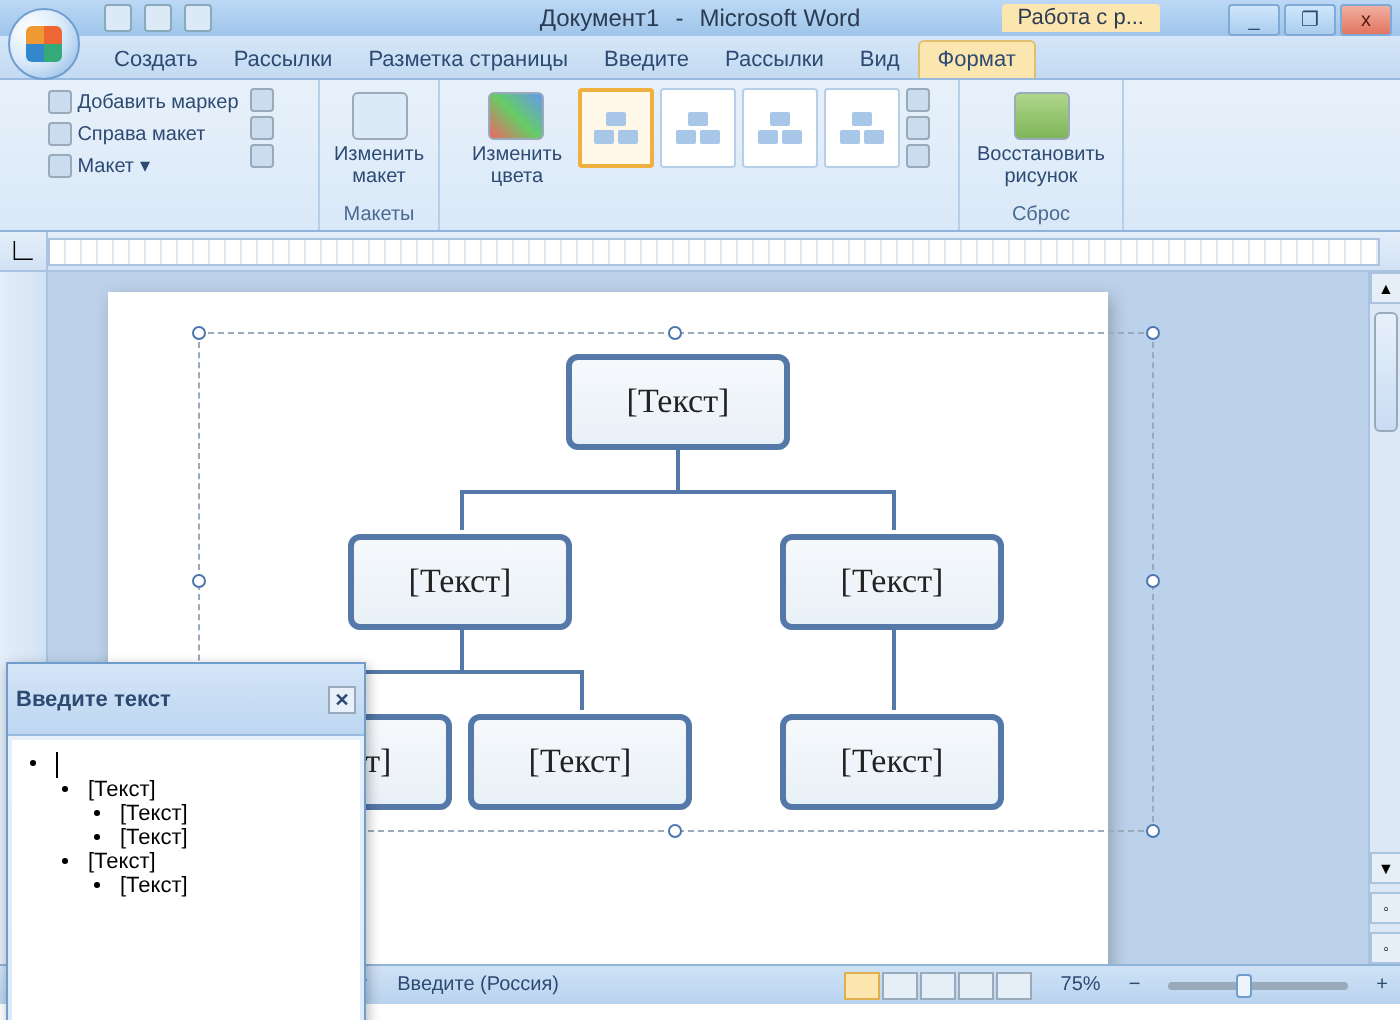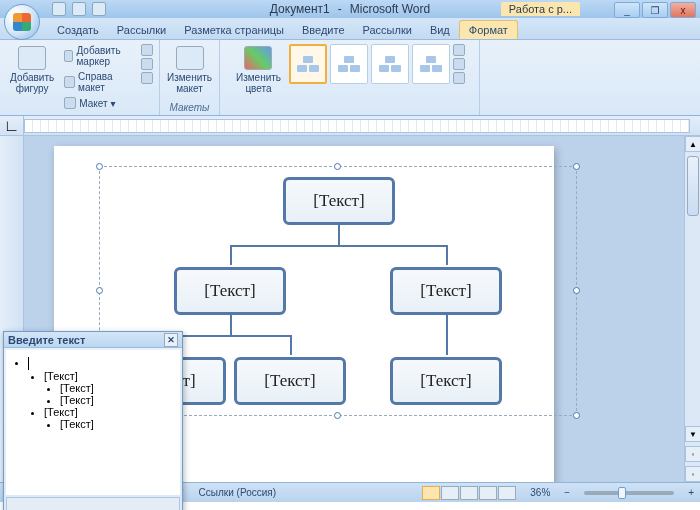--- a/index.html
+++ b/index.html
@@ -20,21 +20,21 @@
 
 .tabs { height:22px; background:linear-gradient(#d5e6f8,#c3daf2); display:flex; align-items:flex-end; padding-left:48px; font-size:11px; color:#2c4a72; border-bottom:1px solid #9abbe0;}
 .tab { padding:3px 9px 3px 9px; cursor:default;}
 .tab.active { background:#e8f1fa; border:1px solid #9abbe0; border-bottom:1px solid #e8f1fa; border-radius:3px 3px 0 0; color:#c06010;}
 .tab.context { background:#fce6b0; border:1px solid #e0c070; border-bottom:none; border-radius:3px 3px 0 0;}
 
 
 .ribbon { height:76px; background:linear-gradient(#e8f1fa,#d9e8f8); border-bottom:1px solid #8fb4db; display:flex; font-size:10px; color:#2c4a72;}
 .group { border-right:1px solid #b6cfe8; padding:4px 6px 2px 6px; display:flex; flex-direction:column; justify-content:space-between; align-items:center;}
 .group-controls { display:flex; align-items:flex-start; gap:4px; flex:1;}
-.group-label { font-size:10px; text-align:center; padding-top:1px; color:#4a6a92; width:100%;font-style:italic;}
+.group-label { font-size:10px; text-align:center; padding-top:1px; color:#4a6a92; width:100%;}
 .big-btn { display:flex; flex-direction:column; align-items:center; gap:2px; padding:2px 4px; border-radius:3px;}
 .btn-icon { width:28px; height:24px; background:#dce9f6; border:1px solid #9ab; border-radius:3px;}
 .mini-row { display:flex; flex-direction:column; gap:2px; font-size:10px; text-align:left;}
 .mini-item { display:flex; align-items:center; gap:3px; padding:1px 2px;}
 .mini-icon{width:12px;height:12px;background:#c9dcf0;border:1px solid #9ab;border-radius:2px;}
 .style-gallery { display:flex; gap:3px;}
 .style-item { width:38px; height:40px; background:#fff; border:1px solid #b6cfe8; border-radius:2px; display:flex;flex-direction:column;align-items:center;justify-content:center;gap:2px;}
 .style-item.sel{border:2px solid #f0b040;background:#fff8e8;}
 .sbox{width:10px;height:7px;background:#a8c6e8;border-radius:1px;}
 .srow{display:flex;gap:2px;}
@@ -54,21 +54,21 @@
 .vscroll-btn{width:16px;height:16px;background:#e6eef8;border:1px solid #a9c3e0;display:flex;align-items:center;justify-content:center;font-size:8px;}
 
 
 .smartart{position:absolute;left:45px;top:20px;width:478px;height:250px;border:1px dashed #9ab;}
 .sa-handle{position:absolute;width:7px;height:7px;background:#fff;border:1px solid #4a77b0;border-radius:50%;}
 .node{position:absolute;background:linear-gradient(#f6f9fc,#e8f0f7);border:3px solid #5478a8;border-radius:6px;display:flex;align-items:center;justify-content:center;font-size:17px;font-family:"Times New Roman",serif;color:#222;}
 .conn{position:absolute;background:#5478a8;}
 
 
 .textpane{position:absolute;left:3px;top:195px;width:180px;height:200px;background:linear-gradient(#eaf2fb,#d9e8f8);border:1px solid #6f9ecd;box-shadow:1px 2px 6px rgba(0,0,0,0.3);z-index:30;}
-.tp-head{height:16px;background:linear-gradient(#d4e5f8,#bdd6f0);border-bottom:1px solid #9abbe0;display:flex;align-items:center;justify-content:space-between;padding:0 4px;font-size:11px;font-weight:bold;color:#2c4a72;gap:27px;}
+.tp-head{height:36px;background:linear-gradient(#d4e5f8,#bdd6f0);border-bottom:1px solid #9abbe0;display:flex;align-items:center;justify-content:space-between;padding:0 4px;font-size:11px;font-weight:bold;color:#2c4a72;gap:27px;}
 .tp-close{width:14px;height:14px;border:1px solid #9ab;background:#e8f1fa;font-size:9px;display:flex;align-items:center;justify-content:center;}
 .tp-body{padding:6px 6px;font-size:11px;background:#fff;margin:2px;height:145px;overflow:hidden;}
 .tp-body ul{list-style:disc;padding-left:16px;}
 .tp-body ul ul{list-style:disc;}
 .tp-cursor{border-left:1px solid #000;height:13px;display:inline-block;vertical-align:middle;}
 .tp-hscroll{height:14px;background:#e4ecf5;margin:1px 2px;border:1px solid #b0c7e0;position:relative;}
 
 
 .statusbar{height:20px;background:linear-gradient(#cfe2f6,#b9d3ee);border-top:1px solid #90b3d8;display:flex;align-items:center;font-size:10px;color:#2c4a72;padding:0 6px;gap:14px;}
 .statusbar .spacer{flex:1;}
@@ -107,25 +107,20 @@
   <div class="tab">Разметка страницы</div>
   <div class="tab">Введите</div>
   <div class="tab">Рассылки</div>
   <div class="tab">Вид</div>
   <div class="tab context">Формат</div>
 </div>
 
 <div class="ribbon">
   <div class="group" style="width:160px">
     <div class="group-controls">
-      <div class="big-btn">
-        <div class="btn-icon"></div>
-        <span style="white-space:pre;text-align:center">Добавить
-фигуру</span>
-      </div>
       <div class="mini-row">
         <div class="mini-item">
             <div class="mini-icon"></div>
             <span>Добавить маркер</span>
           </div>
         <div class="mini-item">
             <div class="mini-icon"></div>
             <span>Справа макет</span>
           </div>
         <div class="mini-item">
@@ -191,20 +186,30 @@
           </div>
         <div style="width:14px;display:flex;flex-direction:column;gap:2px;justify-content:center">
           <div class="mini-icon"></div>
           <div class="mini-icon"></div>
           <div class="mini-icon"></div>
         </div>
       </div>
     </div>
   </div>
 
+  <div class="group" style="width:82px">
+    <div class="group-controls">
+      <div class="big-btn">
+        <div class="btn-icon" style="background:linear-gradient(#aed68a,#7fb659);"></div>
+        <span style="white-space:pre;text-align:center">Восстановить
+рисунок</span>
+      </div>
+    </div>
+    <div class="group-label">Сброс</div>
+  </div>
 </div>
 
 <div class="ruler-bar">
   <div class="ruler-corner">∟</div>
   <div class="ruler-h"></div>
 </div>
 
 <div class="doc-area">
   <div class="vruler"></div>
   <div class="page-viewport">
@@ -271,28 +276,28 @@
     </div>
     <div class="tp-hscroll"></div>
 
   </div>
 </div>
 
 <div class="statusbar">
   <span>Страница: 1 из 1</span>
   <span>Число слов: 0</span>
   <span>✔</span>
-  <span>Ссылки (Россия)</span>
+  <span>Введите (Россия)</span>
   <div class="spacer"></div>
   <div class="view-btns">
     <div class="vbtn sel"></div>
     <div class="vbtn"></div>
     <div class="vbtn"></div>
     <div class="vbtn"></div>
     <div class="vbtn"></div>
   </div>
-  <span>36%</span>
+  <span>75%</span>
   <span>−</span>
   <div class="zoom-slider">
       <div class="zoom-thumb"></div>
     </div>
   <span>+</span>
 </div>
 
 </body></html>

